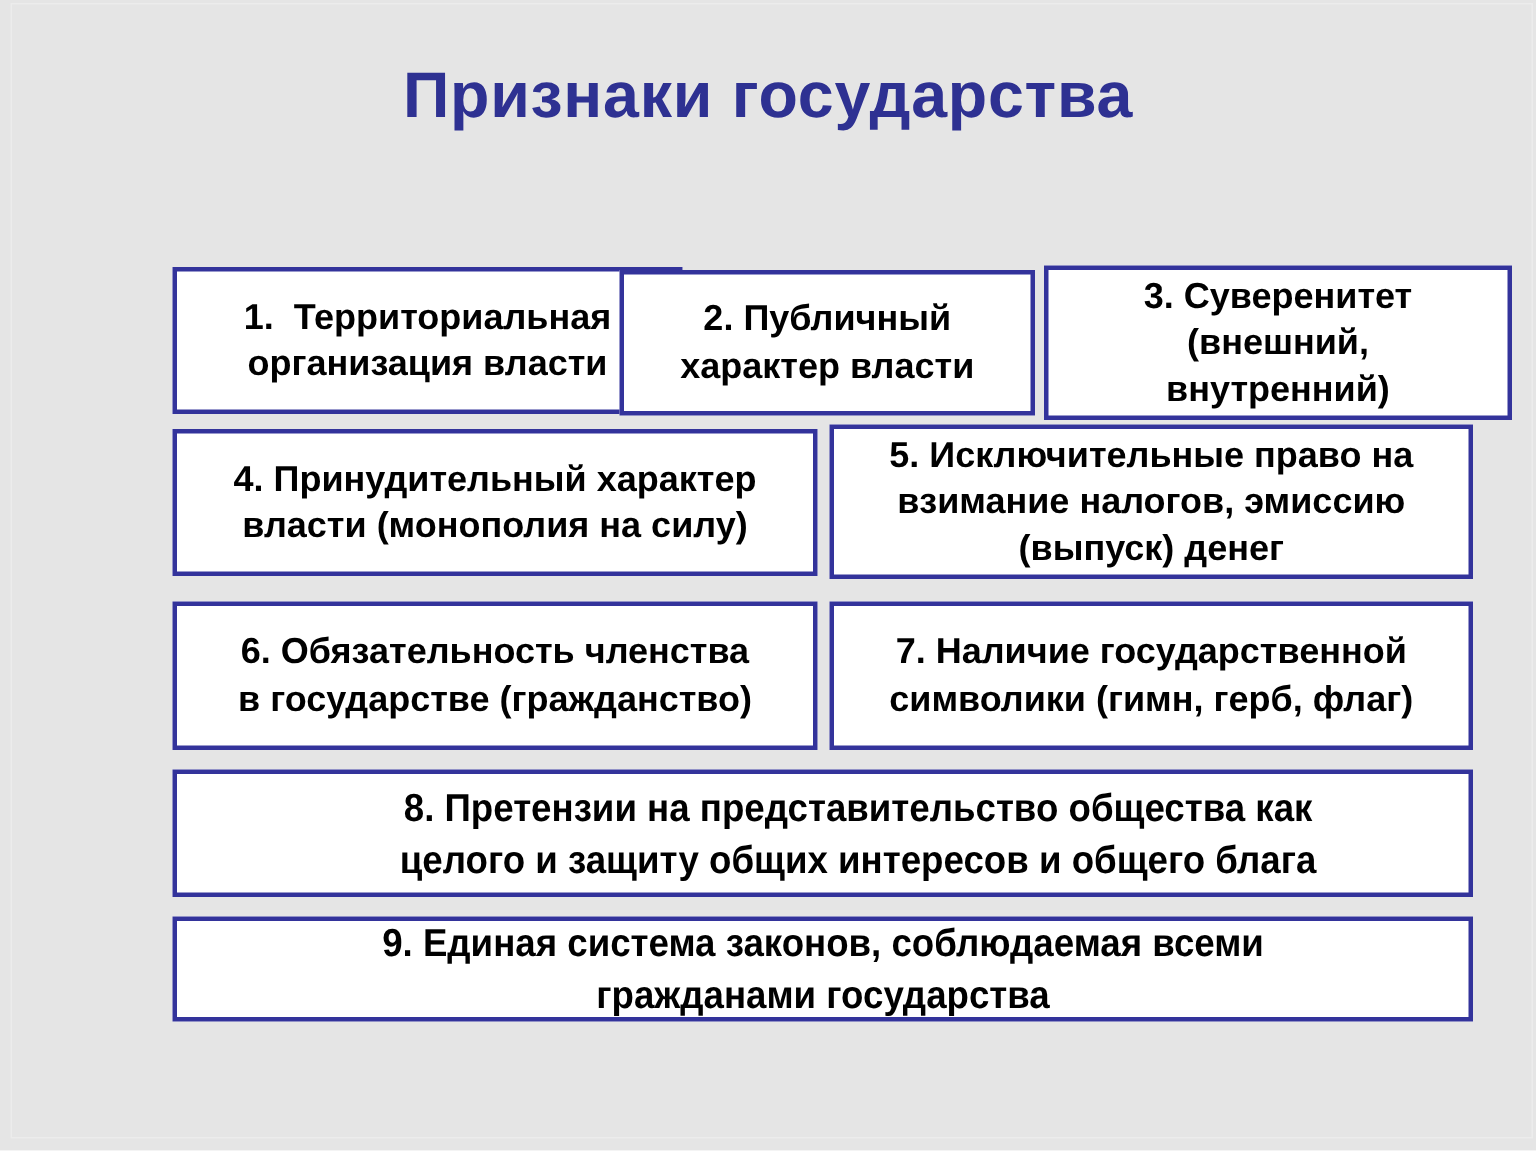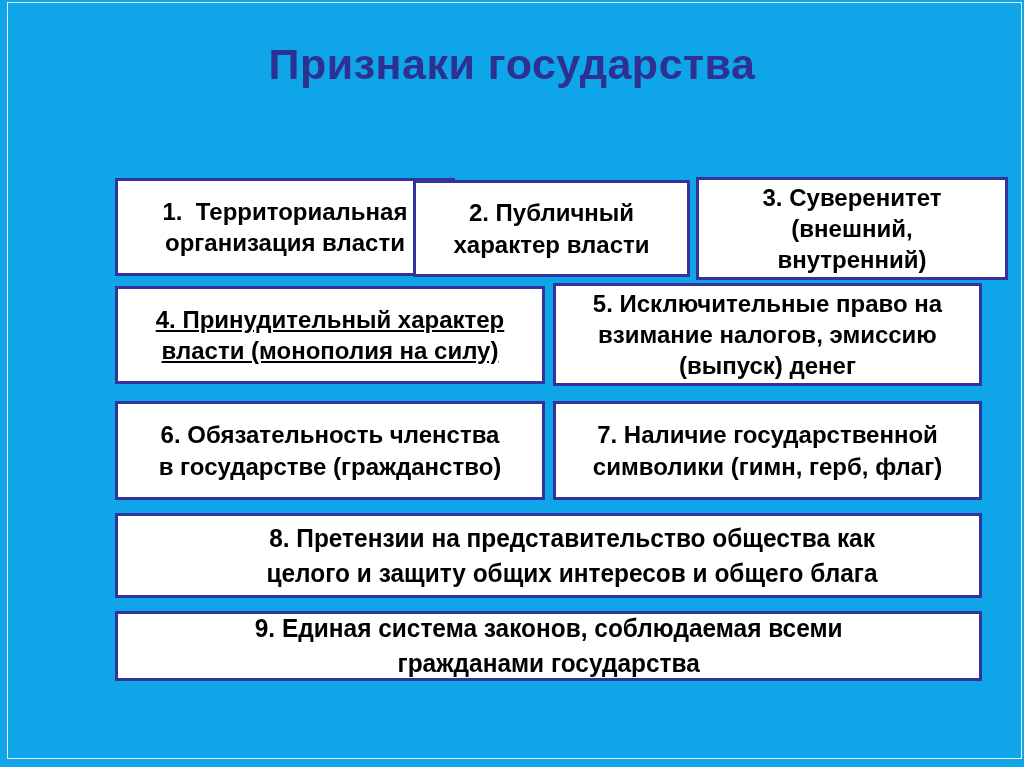--- a/index.html
+++ b/index.html
@@ -11,21 +11,21 @@
   body {
     width: 1024px;
     height: 767px;
     position: relative;
     overflow: hidden;
     font-family: "Liberation Sans", sans-serif;
   }
   .slide {
     position: absolute;
     inset: 0;
-    background: #0ea5e9;
+    background: #e5e5e5;
   }
   .slide-frame {
     position: absolute;
     left: 7px;
     top: 2px;
     right: 2px;
     bottom: 8px;
     border: 1px solid #ececec;
     pointer-events: none;
   }
@@ -64,21 +64,21 @@
   .box-text.condensed {
     font-size: 26px;
     line-height: 1.33;
     transform: scaleX(0.94);
     transform-origin: 50% 50%;
   }
   
   .b1 { left: 115px; top: 178px; width: 340px; height: 98px; }
   .b2 { left: 413px; top: 180px; width: 277px; height: 97px; }
   .b3 { left: 696px; top: 177px; width: 312px; height: 103px; }
-  .b4 { left: 115px; top: 286px; width: 430px; height: 98px; text-decoration: underline; }
+  .b4 { left: 115px; top: 286px; width: 430px; height: 98px; }
   .b5 { left: 553px; top: 283px; width: 429px; height: 103px; }
   .b6 { left: 115px; top: 401px; width: 430px; height: 99px; justify-content: center; }
   .b7 { left: 553px; top: 401px; width: 429px; height: 99px; }
   .b8 { left: 115px; top: 513px; width: 867px; height: 85px; padding-left: 48px; }
   .b9 { left: 115px; top: 611px; width: 867px; height: 70px; }
 </style>
 </head>
 <body>
 
 <div class="slide">

